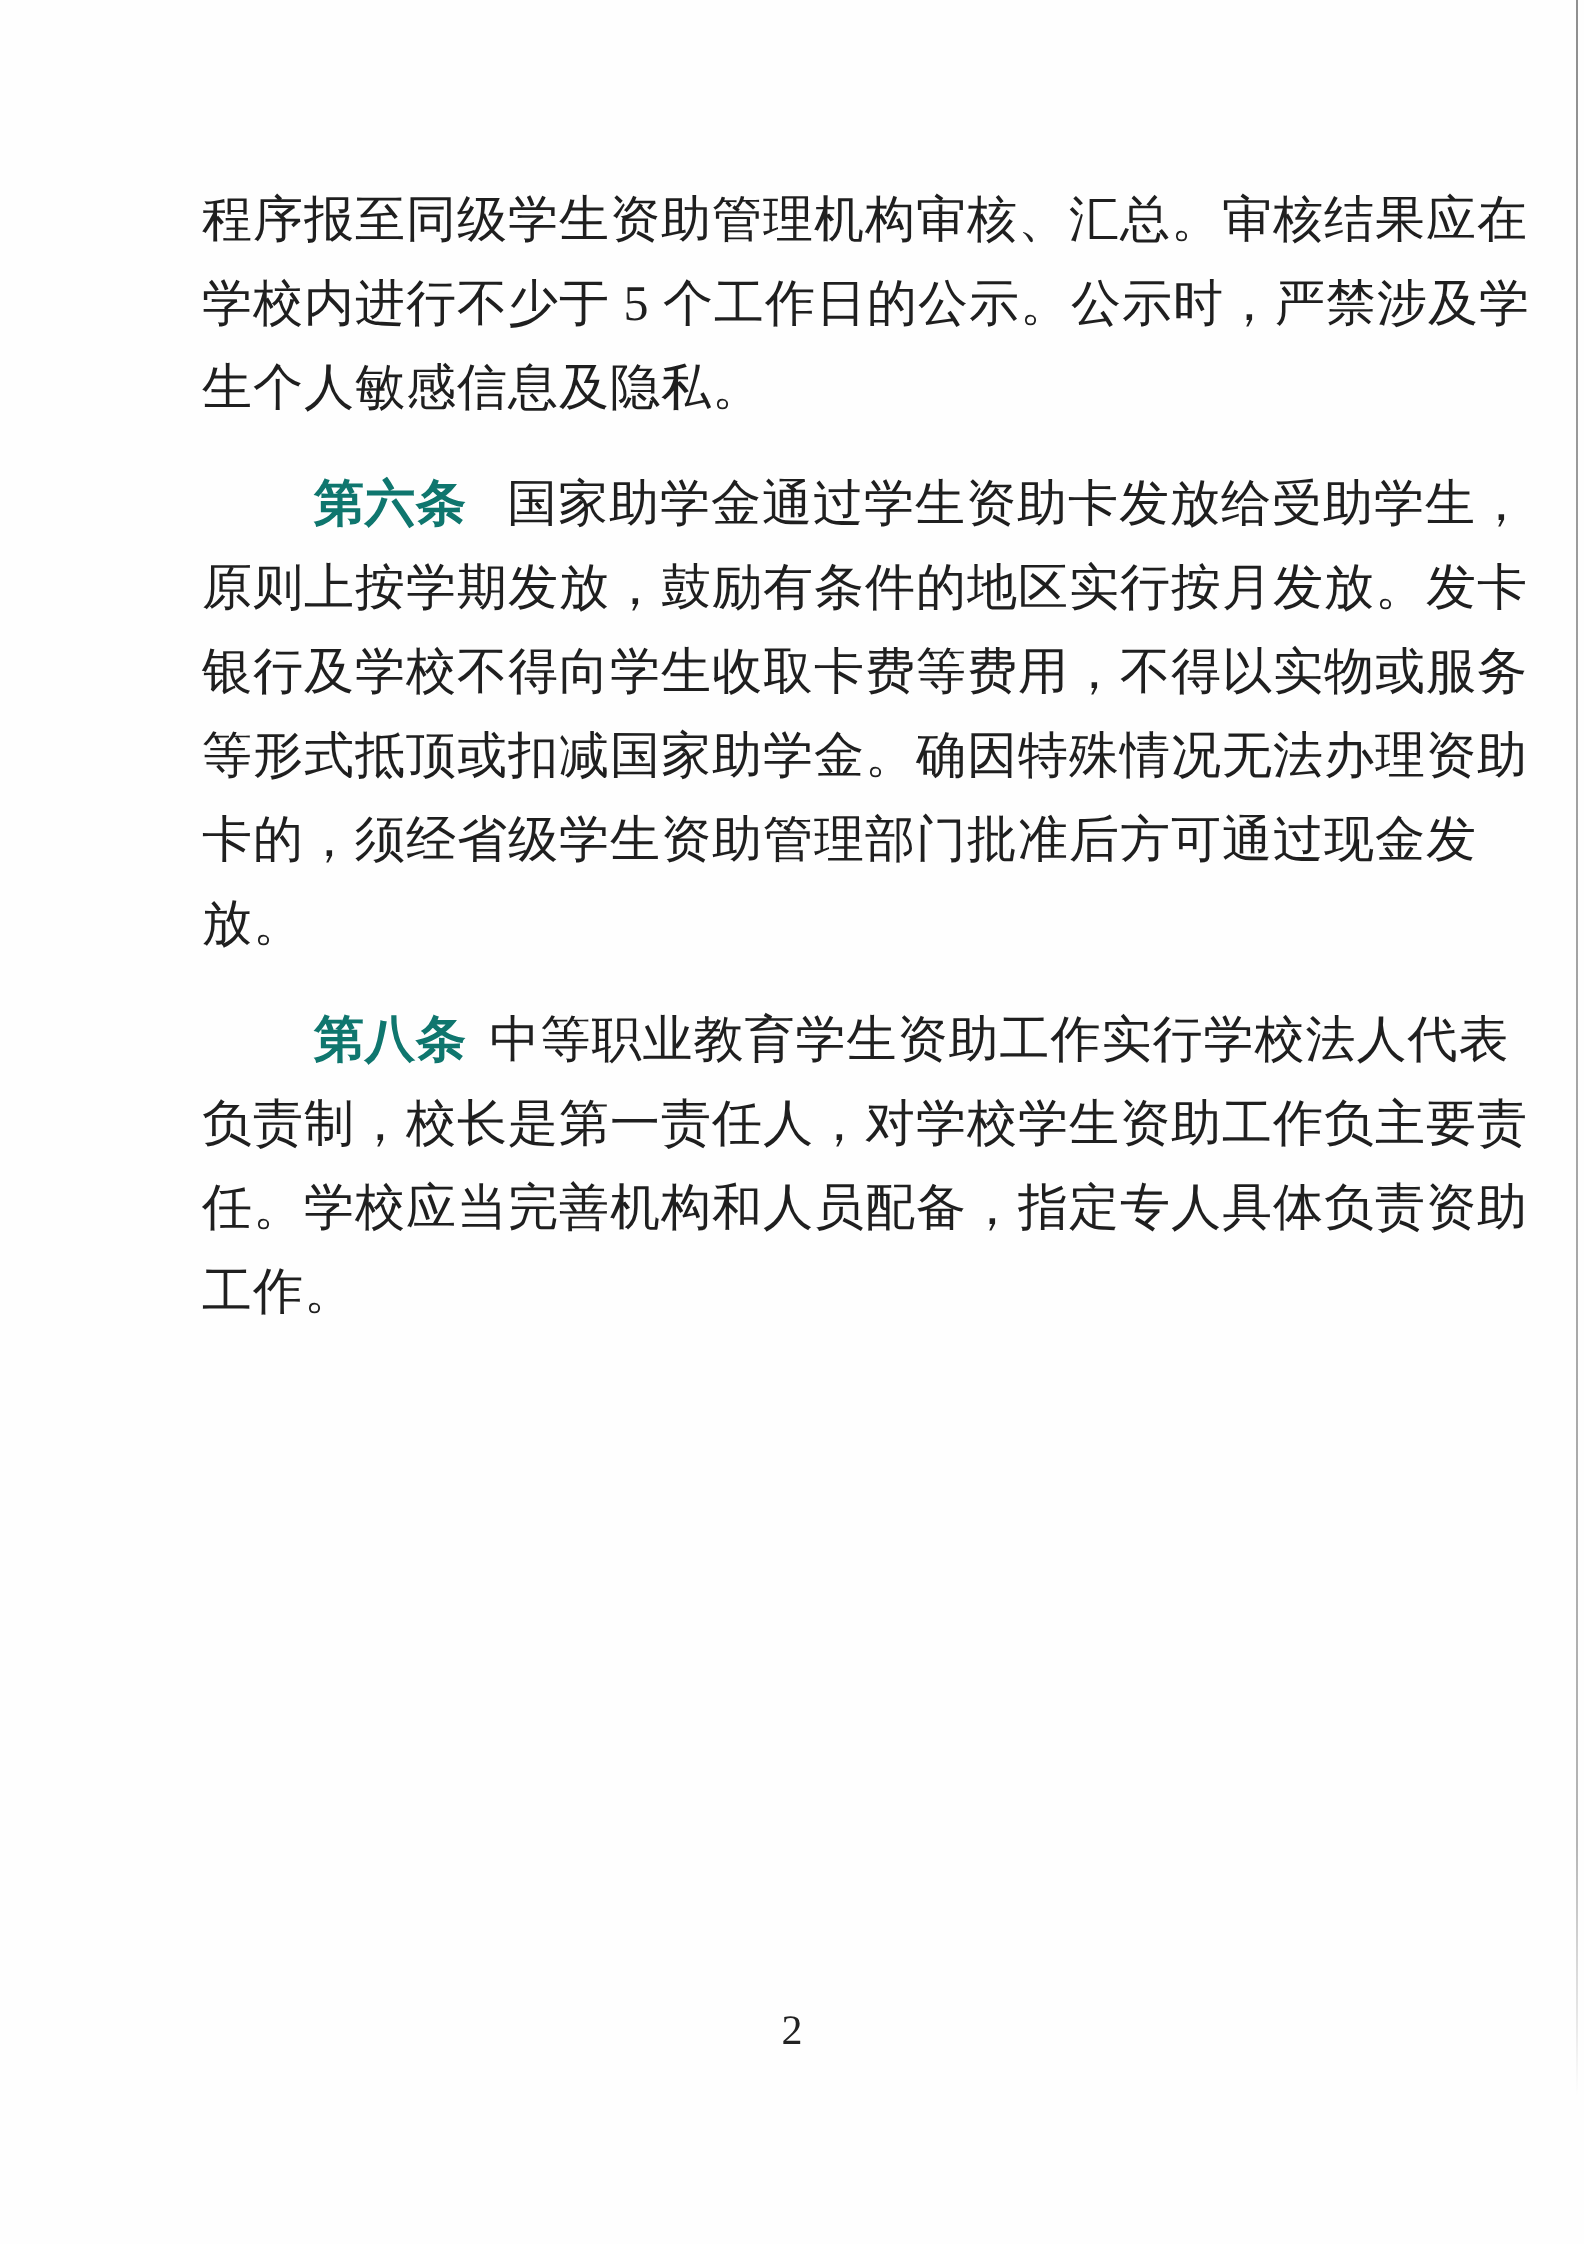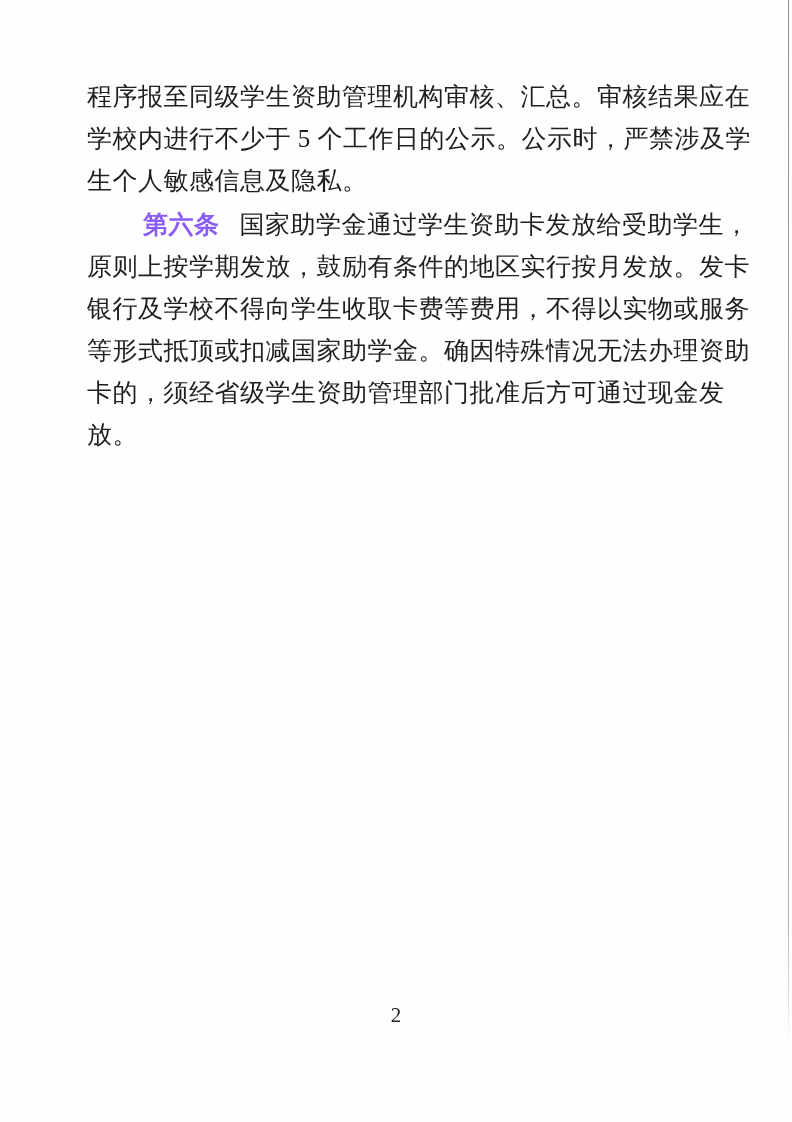--- a/index.html
+++ b/index.html
@@ -34,28 +34,28 @@
     position: absolute;
     left: 85px;
     top: 74px;
     width: 700px;
     font-size: 25px;
     line-height: 42px;
     letter-spacing: 0.5px;
     text-align: left;
   }
   .para {
-    margin: 2px;
+    margin: 16px;
   }
   .para.indent {
     text-indent: 56px;
   }
   .article-head {
     font-weight: 700;
-    color: #8b5cf6;
+    color: #0f766e;
   }
   .article-head.gap-wide { margin-right: 0.8em; }
   .article-head.gap { margin-right: 0.45em; }
   .para-body {
     white-space: pre-line;
   }
   .page-number {
     position: absolute;
     top: 1002px;
     left: 0;
@@ -80,18 +80,22 @@
 生个人敏感信息及隐私。</span></p>
 
     <p class="para indent"><span class="article-head gap-wide">第六条</span><span class="para-body">国家助学金通过学生资助卡发放给受助学生，
 原则上按学期发放，鼓励有条件的地区实行按月发放。发卡
 银行及学校不得向学生收取卡费等费用，不得以实物或服务
 等形式抵顶或扣减国家助学金。确因特殊情况无法办理资助
 卡的，须经省级学生资助管理部门批准后方可通过现金发
 放。</span></p>
 
 
+    <p class="para indent"><span class="article-head gap">第八条</span><span class="para-body">中等职业教育学生资助工作实行学校法人代表
+负责制，校长是第一责任人，对学校学生资助工作负主要责
+任。学校应当完善机构和人员配备，指定专人具体负责资助
+工作。</span></p>
 
   </div>
 
   <div class="page-number">2</div>
 
 </div>
 
 </body></html>

